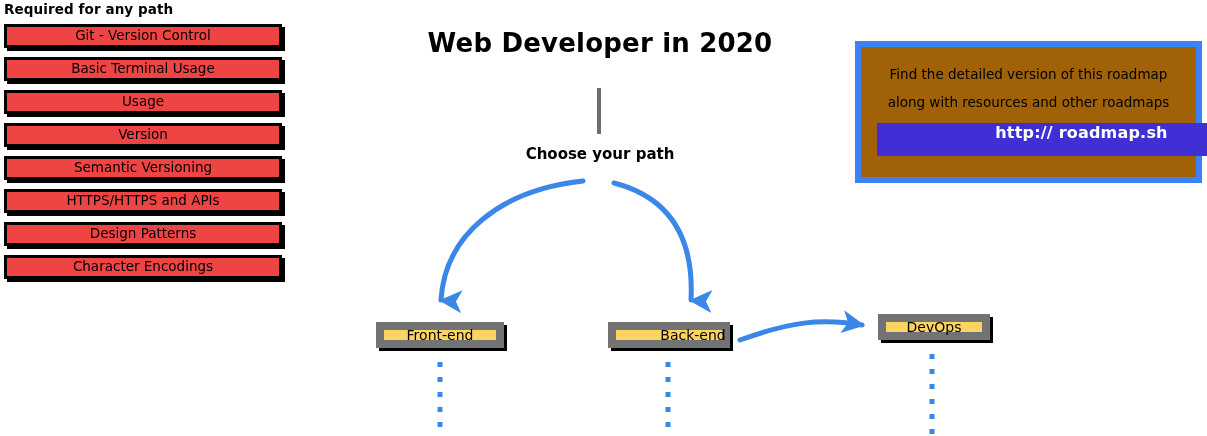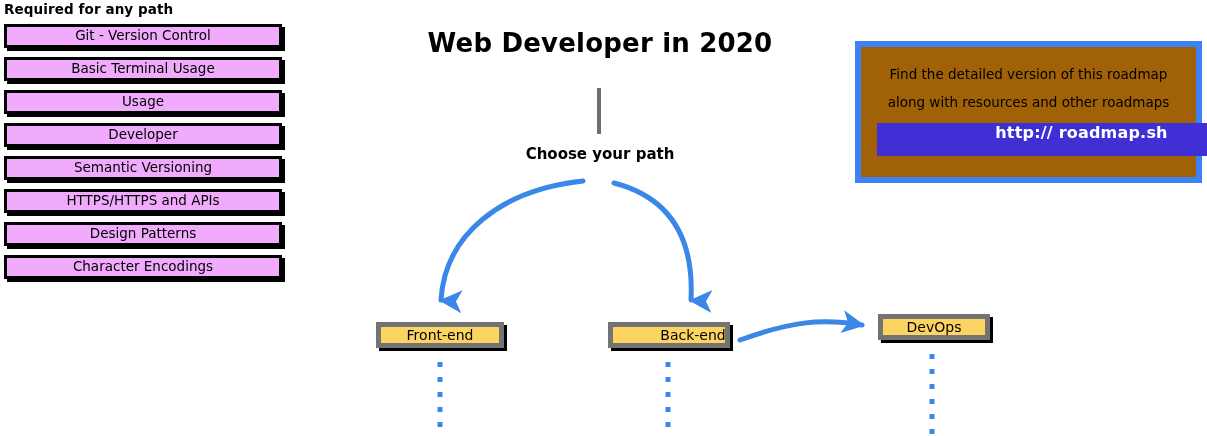--- a/index.html
+++ b/index.html
@@ -38,21 +38,21 @@
     position: absolute;
     left: 0px;
     top: 24px;
     width: 300px;
   }
   .req-item {
     position: relative;
     margin: 0 0 9px 4px;
     width: 278px;
     height: 24px;
-    background: #f0abfc;
+    background: #ef4444;
     border: 3px solid #000000;
     box-sizing: border-box;
     box-shadow: 3px 3px 0 0 #000000;
     display: flex;
     align-items: center;
     justify-content: center;
     text-align: center;
   }
   .req-label {
     font-size: 13.5px;
@@ -102,21 +102,21 @@
     width: 1207px;
     height: 436px;
     pointer-events: none;
   }
 
   
   .path-node {
     position: absolute;
     height: 26px;
     background: #fcd462;
-    border: 5px solid #737373;
+    border: 8px solid #737373;
     box-sizing: border-box;
     box-shadow: 3px 3px 0 0 #000000;
     display: flex;
     align-items: center;
     justify-content: center;
   }
   .path-node-label {
     font-size: 14px;
     color: #000000;
     white-space: nowrap;
@@ -180,21 +180,21 @@
     <div class="req-item">
       <span class="req-label">Git - Version Control</span>
     </div>
     <div class="req-item">
       <span class="req-label">Basic Terminal Usage</span>
     </div>
     <div class="req-item">
       <span class="req-label">Usage</span>
     </div>
     <div class="req-item">
-      <span class="req-label">Developer</span>
+      <span class="req-label">Version</span>
     </div>
     <div class="req-item">
       <span class="req-label">Semantic Versioning</span>
     </div>
     <div class="req-item">
       <span class="req-label">HTTPS/HTTPS and APIs</span>
     </div>
     <div class="req-item">
       <span class="req-label">Design Patterns</span>
     </div>

